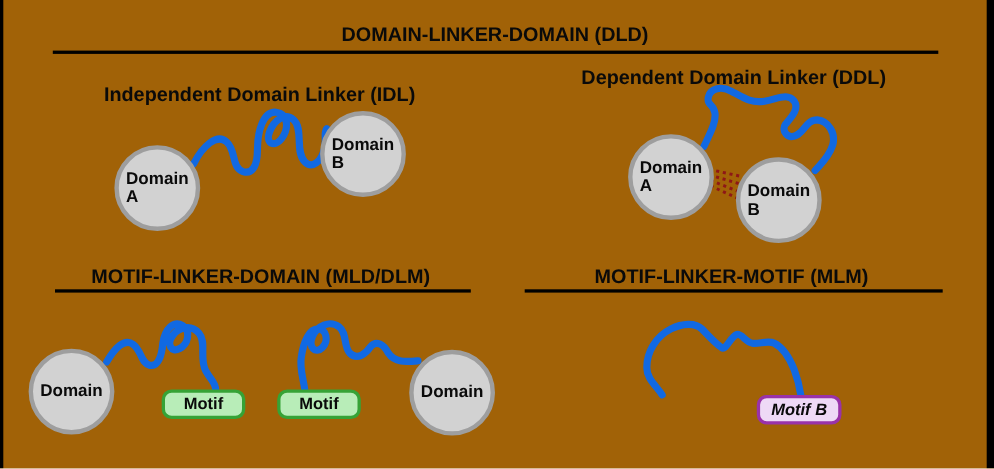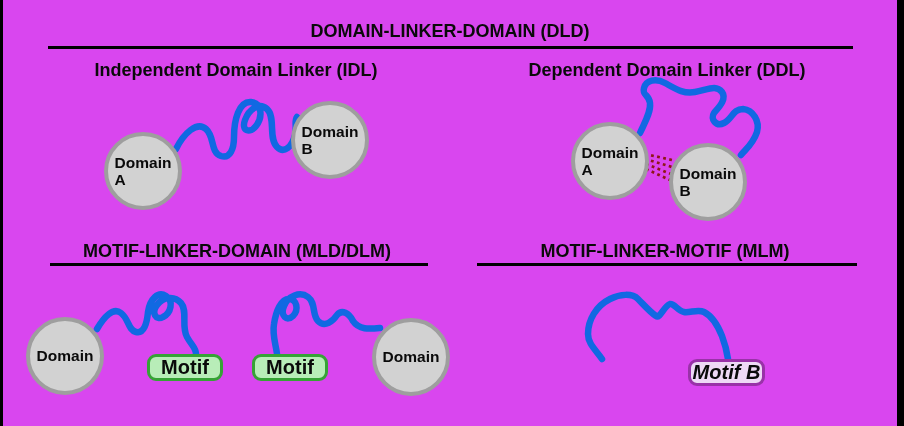--- a/index.html
+++ b/index.html
@@ -1,53 +1,53 @@
 <!DOCTYPE html>
 <html style="--linker-blue: #1169e2; --domain-fill: #d2d2d2; --domain-stroke: #9e9e9e; --motif-green-fill: #b8edb8; --motif-green-stroke: #36a336; --motif-purple-fill: #eed9f6; --motif-purple-stroke: #9932a8; --contact-red: #8e1717;"><head>
 <meta charset="utf-8">
 <style>
   html,body{margin:0;padding:0;background:#ffffff;}
   .stage{
-    position:relative;width:904px;height:426px;background:#d946ef;overflow:hidden;
+    position:relative;width:904px;height:426px;background:#a16207;overflow:hidden;
     font-family:"Liberation Sans","DejaVu Sans",sans-serif;color:#0a0a0a;
   }
   .edge-bar{position:absolute;top:0;height:426px;background:#000;}
   .edge-left{left:0;width:3px;}
   .edge-right{right:0;width:7px;}
   .title{position:absolute;font-weight:700;font-size:18px;text-align:center;white-space:nowrap;letter-spacing:0;}
   .rule{position:absolute;height:3px;background:#000;}
   svg.overlay{position:absolute;left:0;top:0;width:904px;height:426px;z-index:1;}
   .linker{fill:none;stroke:var(--linker-blue);stroke-width:6.5;stroke-linecap:round;stroke-linejoin:round;}
   .contact{stroke:var(--contact-red);stroke-width:2.7;stroke-dasharray:2.8 3.4;}
   .domain-circle{
     position:absolute;width:78px;height:78px;box-sizing:border-box;border-radius:50%;
     background:var(--domain-fill);border:4px solid var(--domain-stroke);
     display:flex;align-items:center;justify-content:center;text-align:left;
     font-weight:700;font-size:15.5px;line-height:1.12;white-space:pre-line;z-index:2;
   }
   .motif-box{
     position:absolute;height:27px;width:77px;box-sizing:border-box;border-radius:9px;
     display:flex;align-items:center;justify-content:center;
-    font-weight:700;font-size:20px;white-space:nowrap;z-index:2;
+    font-weight:700;font-size:15px;white-space:nowrap;z-index:2;
   }
   .motif-green{background:var(--motif-green-fill);border:3px solid var(--motif-green-stroke);}
   .motif-purple{background:var(--motif-purple-fill);border:3px solid var(--motif-purple-stroke);}
 </style>
 </head>
 <body>
 
 <div class="stage">
 
   <div class="edge-bar edge-left"></div>
   <div class="edge-bar edge-right"></div>
 
   <div class="title" style="left:150px;top:21px;width:600px;">DOMAIN-LINKER-DOMAIN (DLD)</div>
   <div class="rule" style="left:48px;top:46px;width:805px;"></div>
 
-  <div class="title" style="left:36px;top:60px;width:400px;">Independent Domain Linker (IDL)</div>
+  <div class="title" style="left:36px;top:76px;width:400px;">Independent Domain Linker (IDL)</div>
   <div class="title" style="left:467px;top:60px;width:400px;">Dependent Domain Linker (DDL)</div>
 
   <div class="title" style="left:37px;top:241px;width:400px;">MOTIF-LINKER-DOMAIN (MLD/DLM)</div>
   <div class="rule" style="left:50px;top:263px;width:378px;"></div>
 
   <div class="title" style="left:465px;top:241px;width:400px;">MOTIF-LINKER-MOTIF (MLM)</div>
   <div class="rule" style="left:477px;top:263px;width:380px;"></div>
 
   <svg class="overlay" viewBox="0 0 904 426">
     <path class="linker" d="M 176,149 C 184,133 197,121 206,129 C 215,137 210,152 221,156 C 230,159 234,149 234,137

